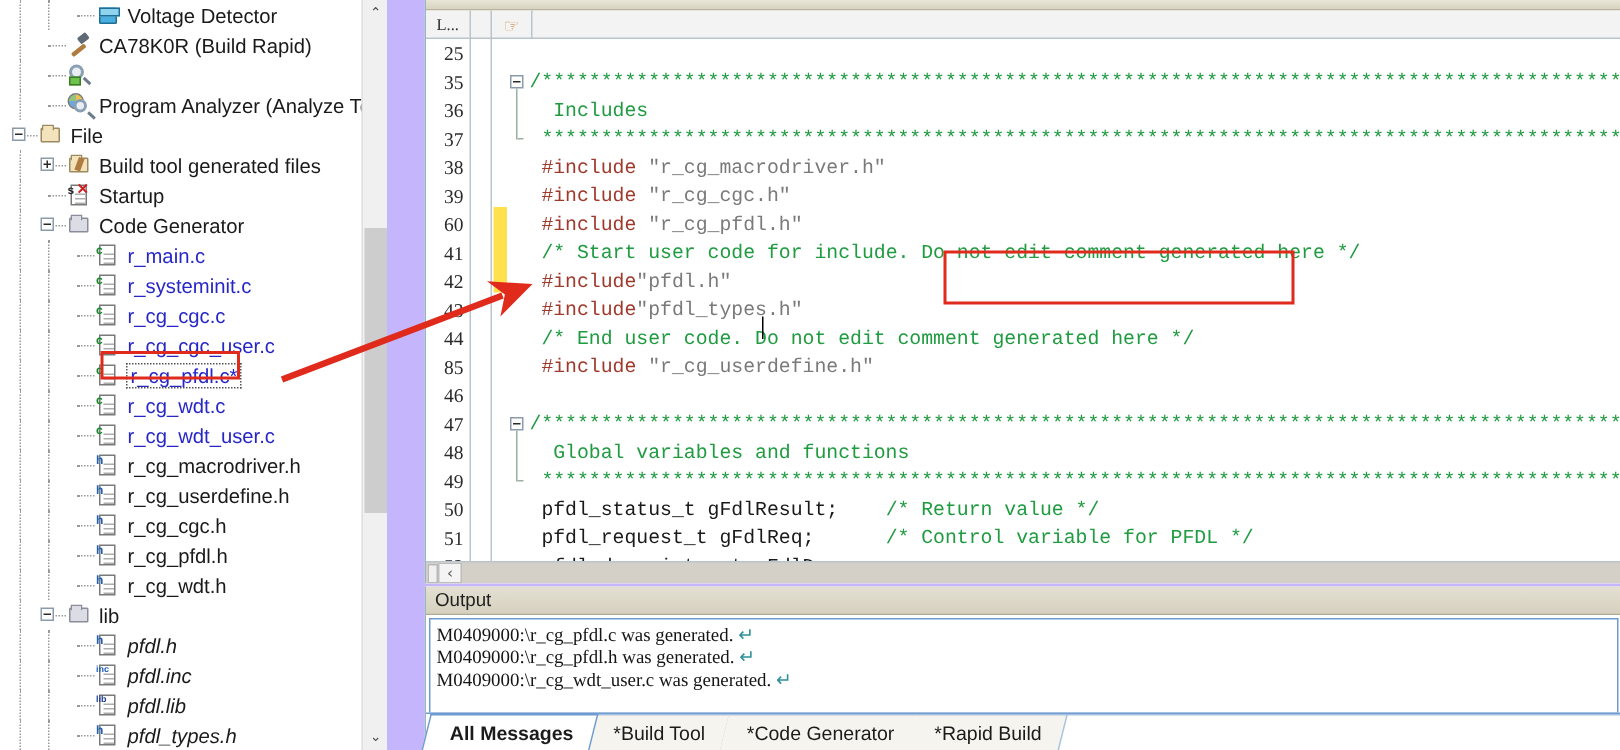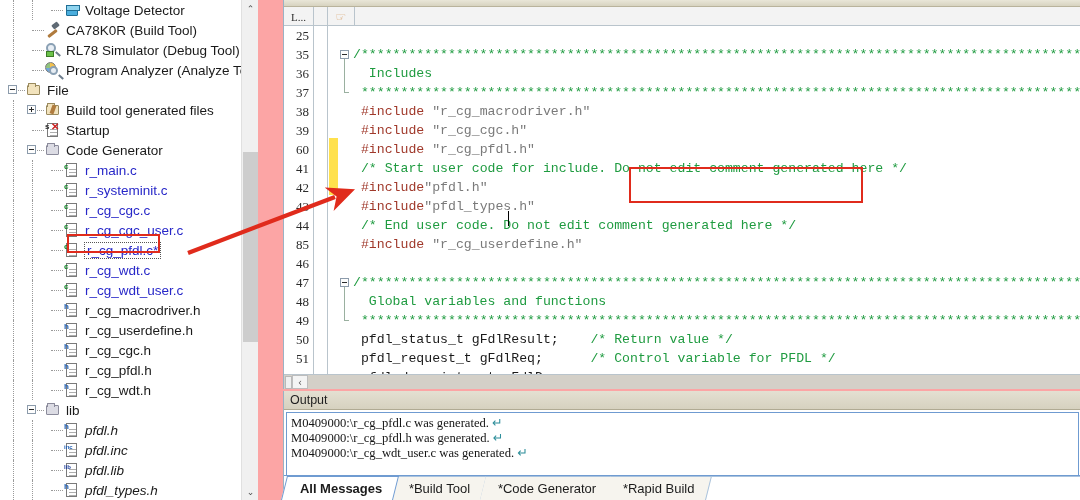--- a/index.html
+++ b/index.html
@@ -6,21 +6,21 @@
   html, body {
     margin: 0; padding: 0;
     width: 1080px; height: 500px;
     overflow: hidden;
     background: #ffffff;
     font-family: "Liberation Sans", sans-serif;
   }
   #app {
     position: relative;
     width: 1080px; height: 500px;
-    background: #fca5a5;
+    background: #c4b5fd;
   }
 
   
   #tree-panel {
     position: absolute; left: 0; top: 0;
     width: 258px; height: 500px;
     background: #ffffff;
     overflow: hidden;
   }
   .tree-row {
@@ -383,31 +383,30 @@
           <span class="ico">
             <span class="ic-cube"></span>
           </span>
           <span class="lbl">Voltage Detector</span>
         </div>
         <div class="tree-row">
           <span class="guide" style="left:13px"></span>
           <span class="guide-h" style="left:32px;width:12px"></span>
           <span style="display:inline-block;width:45px"></span>
           <span class="ico"><span class="ic-hammer"></span></span>
-          <span class="lbl">CA78K0R (Build Tool)</span>
+          <span class="lbl">CA78K0R (Build Rapid)</span>
         </div>
         <div class="tree-row">
           <span class="guide" style="left:13px"></span>
           <span class="guide-h" style="left:32px;width:12px"></span>
           <span style="display:inline-block;width:45px"></span>
           <span class="ico">
             <span class="ic-mag"></span>
             <span class="ic-grn"></span>
           </span>
-          <span class="lbl">RL78 Simulator (Debug Tool)</span>
         </div>
         <div class="tree-row">
           <span class="guide" style="left:13px"></span>
           <span class="guide-h" style="left:32px;width:12px"></span>
           <span style="display:inline-block;width:45px"></span>
           <span class="ico">
             <span class="ic-pie"></span>
             <span class="ic-mag" style="left:4px;top:4px;width:9px;height:9px;border-width:2px;"></span>
           </span>
           <span class="lbl">Program Analyzer (Analyze Tool</span>

